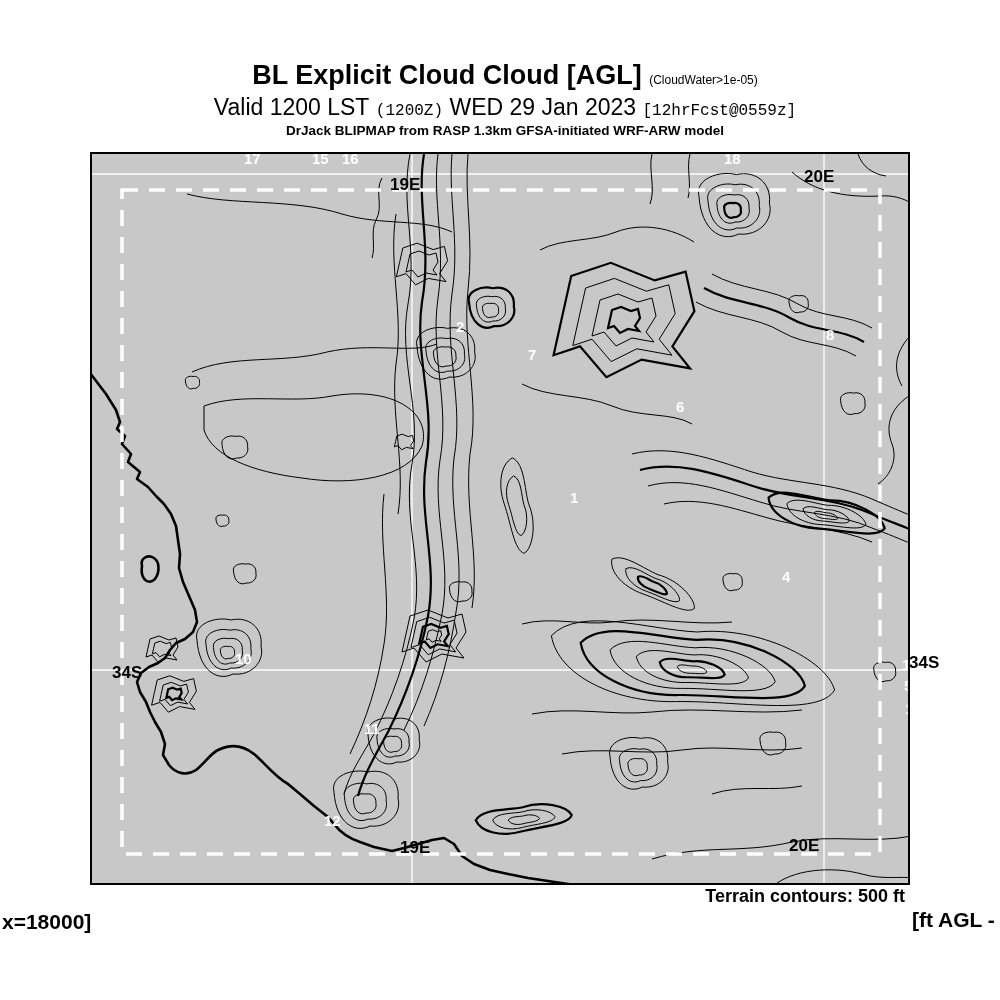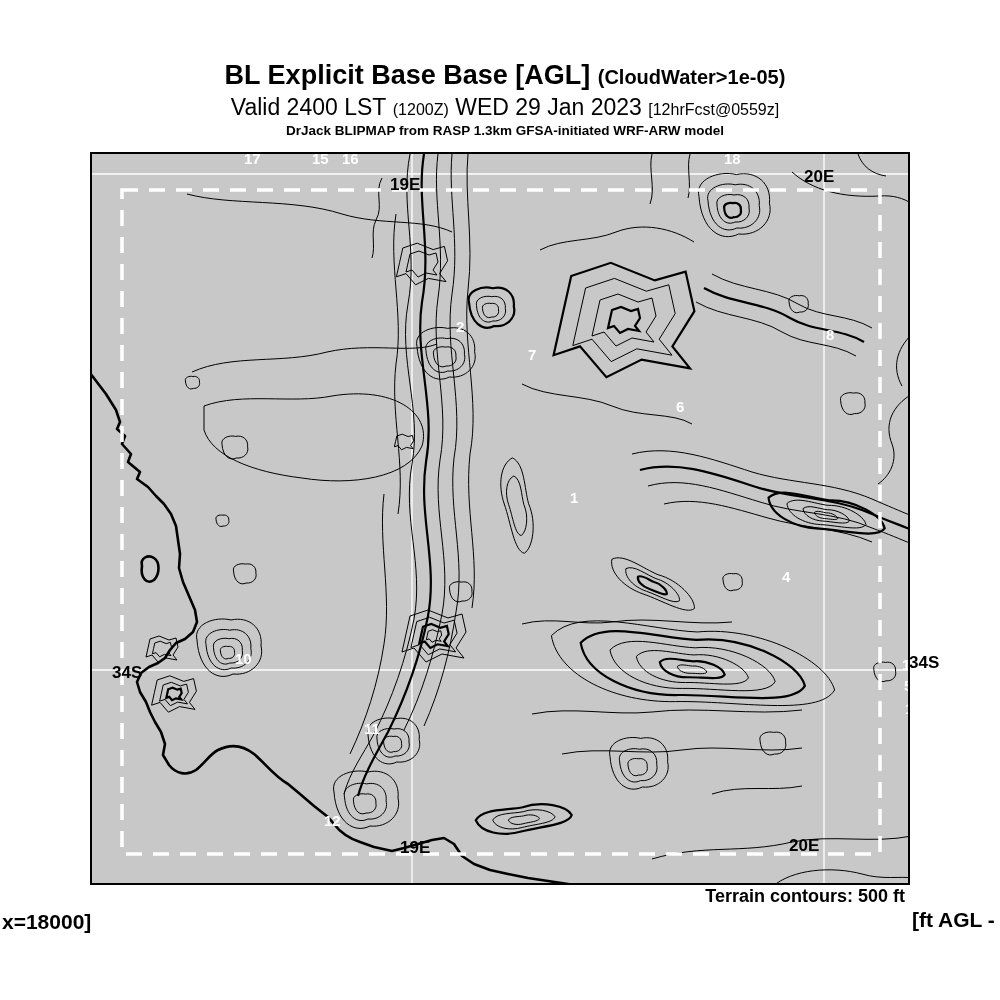--- a/index.html
+++ b/index.html
@@ -5,23 +5,23 @@
   html,body{margin:0;padding:0;}
   body{
     width:1000px;height:1000px;position:relative;overflow:hidden;
     background:#ffffff;
     font-family:"Liberation Sans","DejaVu Sans",sans-serif;
     color:#000;
   }
   
   .hdr{position:absolute;top:60px;left:0;width:1010px;text-align:center;line-height:1.18;}
   .t1{font-size:27px;font-weight:700;letter-spacing:0px;}
-  .t1 .qual{font-size:20px;font-weight:700;}
+  .t1 .qual{font-size:12px;font-weight:400;}
   .t2{font-size:23px;font-weight:400;margin-top:2px;}
-  .t2 .small{font-size:16px;}
+  .t2 .small{font-size:16px;font-family:Liberation Mono, monospace;}
   .t3{font-size:13.5px;font-weight:700;margin-top:2px;}
   
   .map{
     position:absolute;left:90px;top:152px;width:820px;height:733px;
     background:#c8c8c8;border:2px solid #000;box-sizing:border-box;overflow:hidden;
   }
   .map svg{position:absolute;left:0;top:0;}
   .c   {fill:none;stroke:#000;stroke-width:1;}
   .cb  {fill:none;stroke:#000;stroke-width:2.2;}
   .coast{fill:none;stroke:#000;stroke-width:2.6;stroke-linejoin:round;}
@@ -32,22 +32,22 @@
   
   .terrain{position:absolute;top:886px;right:95px;font-size:18px;font-weight:700;}
   .foot-l{position:absolute;top:910px;left:2px;font-size:21px;font-weight:700;}
   .foot-r{position:absolute;top:908px;left:912px;font-size:21px;font-weight:700;white-space:nowrap;}
   .lat-right{position:absolute;top:653px;left:909px;font-size:17px;font-weight:700;}
 </style>
 </head>
 <body>
 
 <div class="hdr">
-  <div class="t1"><span>BL Explicit Base Base [AGL]</span>&nbsp;<span class="qual">(CloudWater&gt;1e-05)</span></div>
-  <div class="t2"><span>Valid 2400 LST</span>&nbsp;<span class="small">(1200Z)</span>&nbsp;<span>WED 29 Jan 2023</span>&nbsp;<span class="small">[12hrFcst@0559z]</span></div>
+  <div class="t1"><span>BL Explicit Cloud Cloud [AGL]</span>&nbsp;<span class="qual">(CloudWater&gt;1e-05)</span></div>
+  <div class="t2"><span>Valid 1200 LST</span>&nbsp;<span class="small">(1200Z)</span>&nbsp;<span>WED 29 Jan 2023</span>&nbsp;<span class="small">[12hrFcst@0559z]</span></div>
   <div class="t3">DrJack BLIPMAP from RASP 1.3km GFSA-initiated WRF-ARW model</div>
 </div>
 
 <div class="map">
 <svg width="820" height="733" viewBox="0 0 820 733">
   <defs>
     <path id="blobA" vector-effect="non-scaling-stroke" fill="none" d="M -30,-14 C -34,-30 -12,-38 4,-34 C 22,-38 36,-26 34,-8 C 38,8 24,22 6,20 C -10,28 -28,16 -30,-14 Z"></path>
     <path id="blobB" vector-effect="non-scaling-stroke" fill="none" d="M -60,-6 C -50,-20 -20,-14 0,-16 C 25,-22 55,-12 60,0 C 55,12 20,10 -5,14 C -30,18 -55,10 -60,-6 Z"></path>
     <path id="blobC" vector-effect="non-scaling-stroke" fill="none" d="M -24,-20 L -6,-26 L 14,-18 L 28,-22 L 32,-4 L 22,12 L 30,22 L 8,18 L -8,26 L -20,12 L -32,16 L -28,-2 Z"></path>
   </defs>

